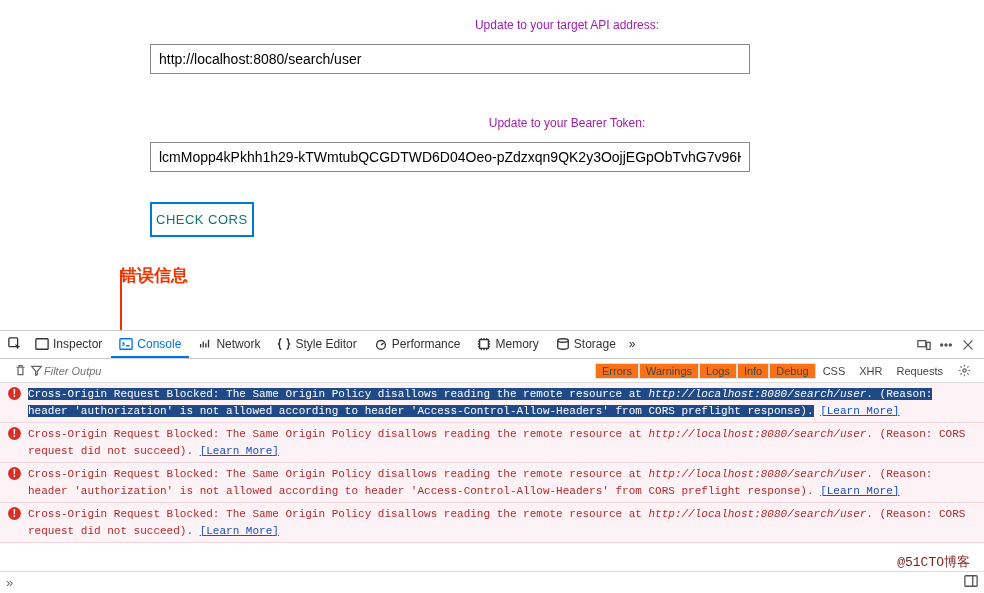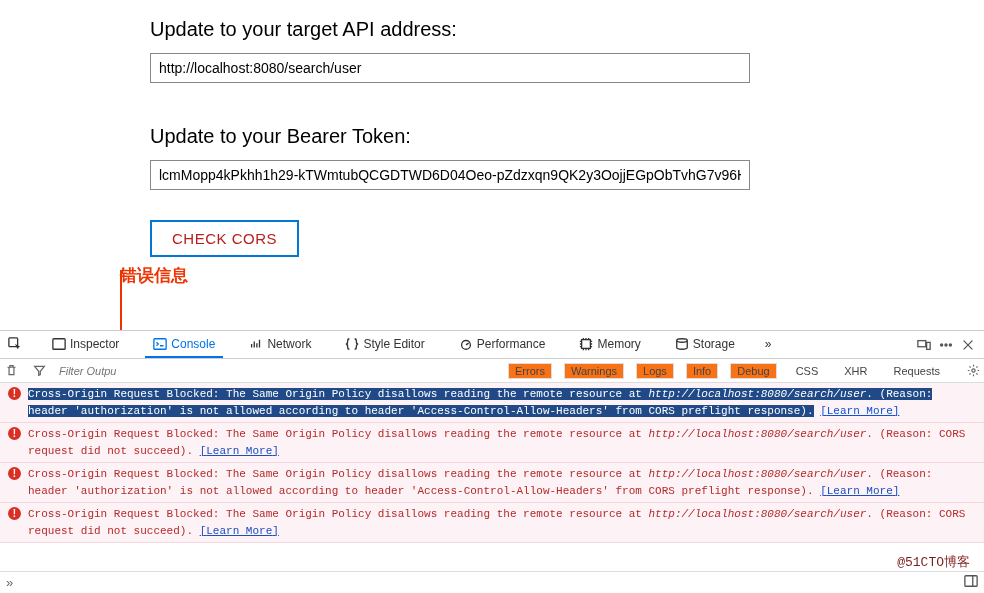--- a/index.html
+++ b/index.html
@@ -1,36 +1,36 @@
 <!DOCTYPE html>
 <html><head>
 <meta charset="utf-8">
 <style>
 * { box-sizing: border-box; margin: 0; padding: 0; }
 body { font-family: "Segoe UI", Arial, sans-serif; background: #fff; width: 984px; height: 593px; overflow: hidden; position: relative; }
 .page { padding: 0 0 0 150px; }
 .title { font-size: 36px; font-weight: 400; color: #222; margin-top: 2px; letter-spacing: 1px; }
-.label { font-size: 20px; color: #000000; margin-top: 18px; margin-bottom: 12px; }
+.label { font-size: 12px; color: #a21caf; margin-top: 18px; margin-bottom: 12px; text-align: center; }
 .input-wrap { margin-bottom: 10px; }
 .input { width: 600px; height: 30px; border: 1px solid #888; padding: 4px 8px; font-size: 14px; font-family: inherit; }
-.btn { margin-top: 20px; border: 2px solid #0078d4; color: #b91c1c; background: #fff; padding: 8px 20px; font-size: 15px; font-weight: 400; cursor: pointer; letter-spacing: 0.5px; }
+.btn { margin-top: 20px; border: 2px solid #0078d4; color: #0f766e; background: #fff; padding: 8px 4px; font-size: 13px; font-weight: 400; cursor: pointer; letter-spacing: 0.5px; }
 .annotation { position: absolute; left: 120px; top: 264px; color: #e30; font-size: 17px; font-weight: 700; font-family: "Microsoft YaHei", sans-serif; }
 .annotation-line { position: absolute; left: 120px; top: 270px; width: 2px; height: 130px; background: #e30; }
 .annotation-arrow { position: absolute; left: 115px; top: 395px; width: 0; height: 0; border-left: 6px solid transparent; border-right: 6px solid transparent; border-top: 8px solid #e30; }
 
 .devtools { position: absolute; left: 0; top: 330px; right: 0; bottom: 0; border-top: 1px solid #ccc; background: #fff; font-family: "Segoe UI", Arial, sans-serif; font-size: 12px; display: flex; flex-direction: column; }
-.dt-tabs { display: flex; align-items: center; height: 28px; border-bottom: 1px solid #ccc; padding: 0 4px; gap: 18px; }
+.dt-tabs { display: flex; align-items: center; height: 28px; border-bottom: 1px solid #ccc; padding: 0 4px; gap: 1px; }
 .dt-tab { display: flex; align-items: center; gap: 4px; padding: 0 8px; height: 27px; color: #333; cursor: pointer; border-bottom: 2px solid transparent; }
 .dt-tab.active { color: #0074e8; border-bottom: 2px solid #0074e8; }
 .dt-tab svg { width: 14px; height: 14px; stroke: currentColor; fill: none; stroke-width: 1.5; }
 .dt-side-icons { margin-left: auto; display: flex; align-items: center; gap: 6px; padding-right: 4px; }
 .dt-side-icons .icon { width: 16px; height: 16px; color: #555; cursor: pointer; display: flex; align-items: center; justify-content: center; }
 .dt-side-icons svg { width: 14px; height: 14px; stroke: currentColor; fill: none; stroke-width: 1.5; }
 
-.dt-toolbar { display: flex; align-items: center; height: 24px; border-bottom: 1px solid #ddd; padding: 0 3px; gap: 12px; }
+.dt-toolbar { display: flex; align-items: center; height: 24px; border-bottom: 1px solid #ddd; padding: 0 12px; gap: 0; }
 .dt-toolbar .tb-icon { width: 16px; color: #666; display: flex; align-items: center; justify-content: center; cursor: pointer; }
 .dt-toolbar svg { width: 13px; height: 13px; stroke: currentColor; fill: none; stroke-width: 1.5; }
 .dt-filter { border: none; outline: none; font-size: 11px; color: #888; font-style: italic; width: 90px; }
 .dt-spacer { flex: 1; }
 .dt-filterbtn { background: #f97316; border: 1px solid #ddd; padding: 1px 6px; font-size: 11px; color: #444; cursor: pointer; }
 .dt-filterbtn.plain { background: transparent; border: 1px solid transparent; }
 
 .console-body { flex: 1; overflow: auto; font-family: Consolas, "Courier New", monospace; font-size: 11px; }
 .err-row { padding: 3px 8px 3px 28px; position: relative; line-height: 1.5; background: #fdf2f5; border-bottom: 1px solid #f4d7dd; color: #b52a2a; }
 .err-icon { position: absolute; left: 8px; top: 4px; width: 13px; height: 13px; border-radius: 50%; background: #d93025; color: #fff; display: flex; align-items: center; justify-content: center; font-size: 10px; font-weight: bold; font-family: sans-serif; }

